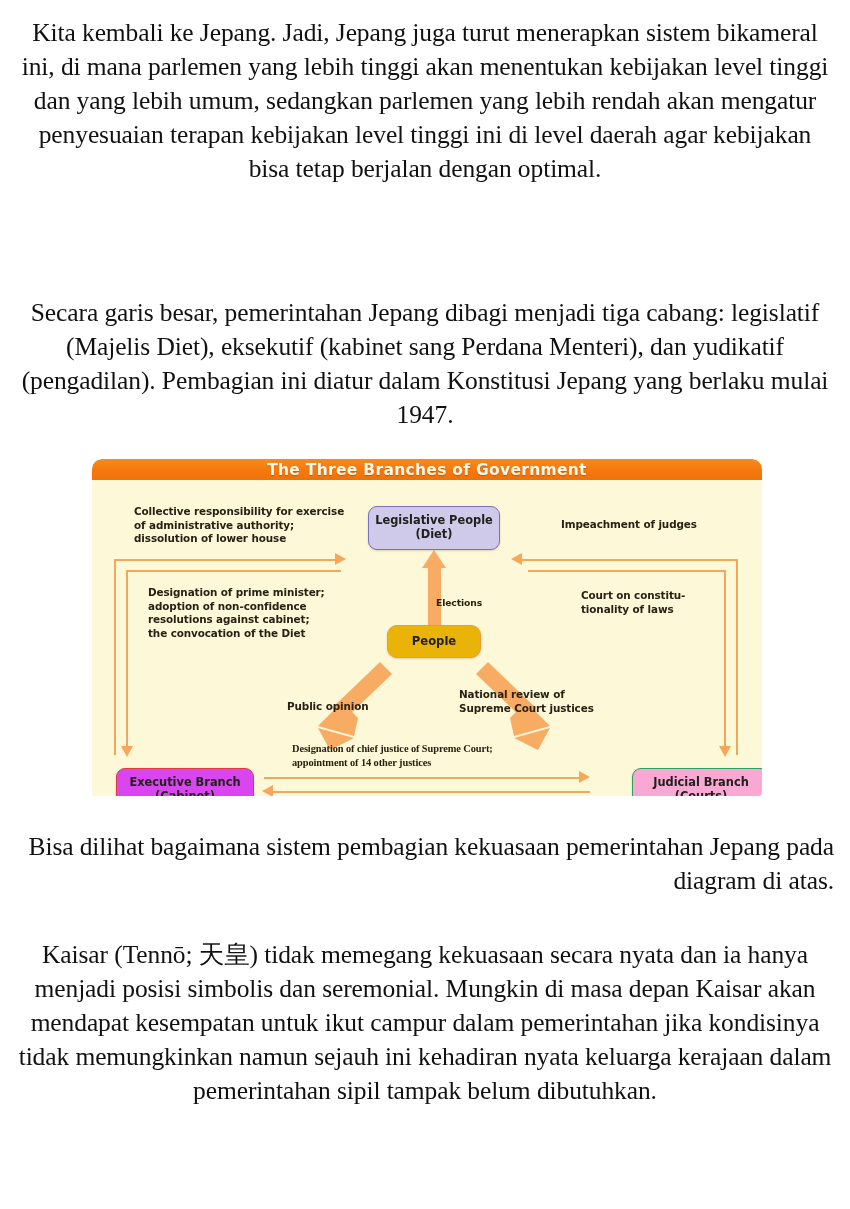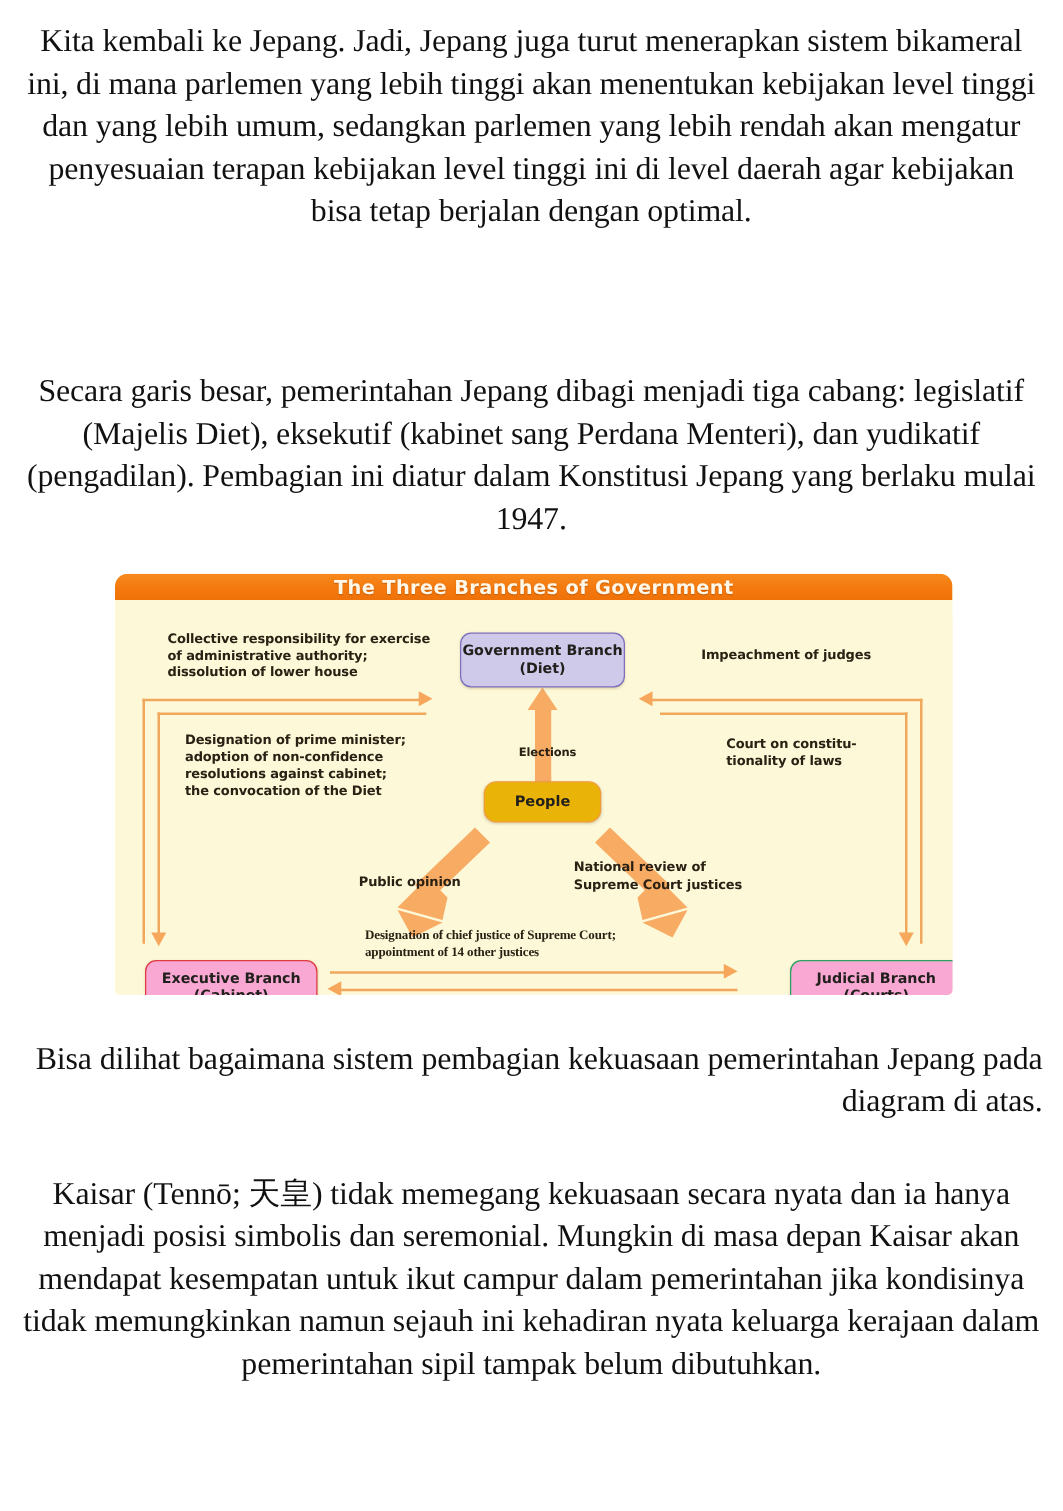--- a/index.html
+++ b/index.html
@@ -109,21 +109,21 @@
     left: 295px; top: 131px;
     width: 94px; height: 33px;
     background: #eab308;
     border: 1.6px solid #ef9b3c;
     border-radius: 10px;
     font-size: 11.6px;
   }
   #node-executive {
     left: 24px; top: 274px;
     width: 138px; height: 44px;
-    background: #f9a8d4;
+    background: #d946ef;
     border: 1.6px solid #e03b43;
   }
   #node-judicial {
     left: 540px; top: 274px;
     width: 138px; height: 44px;
     background: #f9a8d4;
     border: 1.6px solid #27a262;
   }
 
   
@@ -197,21 +197,21 @@
       </g>
 
       <g>
         <polygon points="396,168 444,214 432,226 384,180" fill="#f8ab63"></polygon>
         <polygon points="434,208 458,232 422,242 418,224" fill="#f8ab63"></polygon>
         <polygon points="458,234 422,244 446,256" fill="#f8ab63"></polygon>
       </g>
     </svg>
 
     <div id="node-legislative" class="node">
-      <span class="l1">Government Branch</span>
+      <span class="l1">Legislative People</span>
       <span class="l2">(Diet)</span>
     </div>
 
     <div id="node-people" class="node">
       <span class="l1">People</span>
     </div>
 
     <div id="node-executive" class="node">
       <span class="l1">Executive Branch</span>
       <span class="l2">(Cabinet)</span>
@@ -229,21 +229,21 @@
     <div class="dlabel" style="left:56px; top:92px; width:215px;">Designation of prime minister;
 adoption of non-confidence
 resolutions against cabinet;
 the convocation of the Diet</div>
 
     <div class="dlabel" style="left:469px; top:24px; width:180px;">Impeachment of judges</div>
 
     <div class="dlabel" style="left:489px; top:95px; width:130px;">Court on constitu-
 tionality of laws</div>
 
-    <div class="dlabel" style="left:287px; top:103px; width:70px; font-size:9.2px;padding-left:36px;">Elections</div>
+    <div class="dlabel" style="left:308px; top:103px; width:70px; font-size:9.2px;padding-left:36px;">Elections</div>
 
     <div class="dlabel" style="left:195px; top:206px; width:110px;">Public opinion</div>
 
     <div class="dlabel" style="left:367px; top:194px; width:160px;">National review of
 Supreme Court justices</div>
 
     <div class="dlabel" style="left:200px; top:248px; width:300px;font-family:Liberation Serif, serif;">Designation of chief justice of Supreme Court;
 appointment of 14 other justices</div>
 
   </div>

